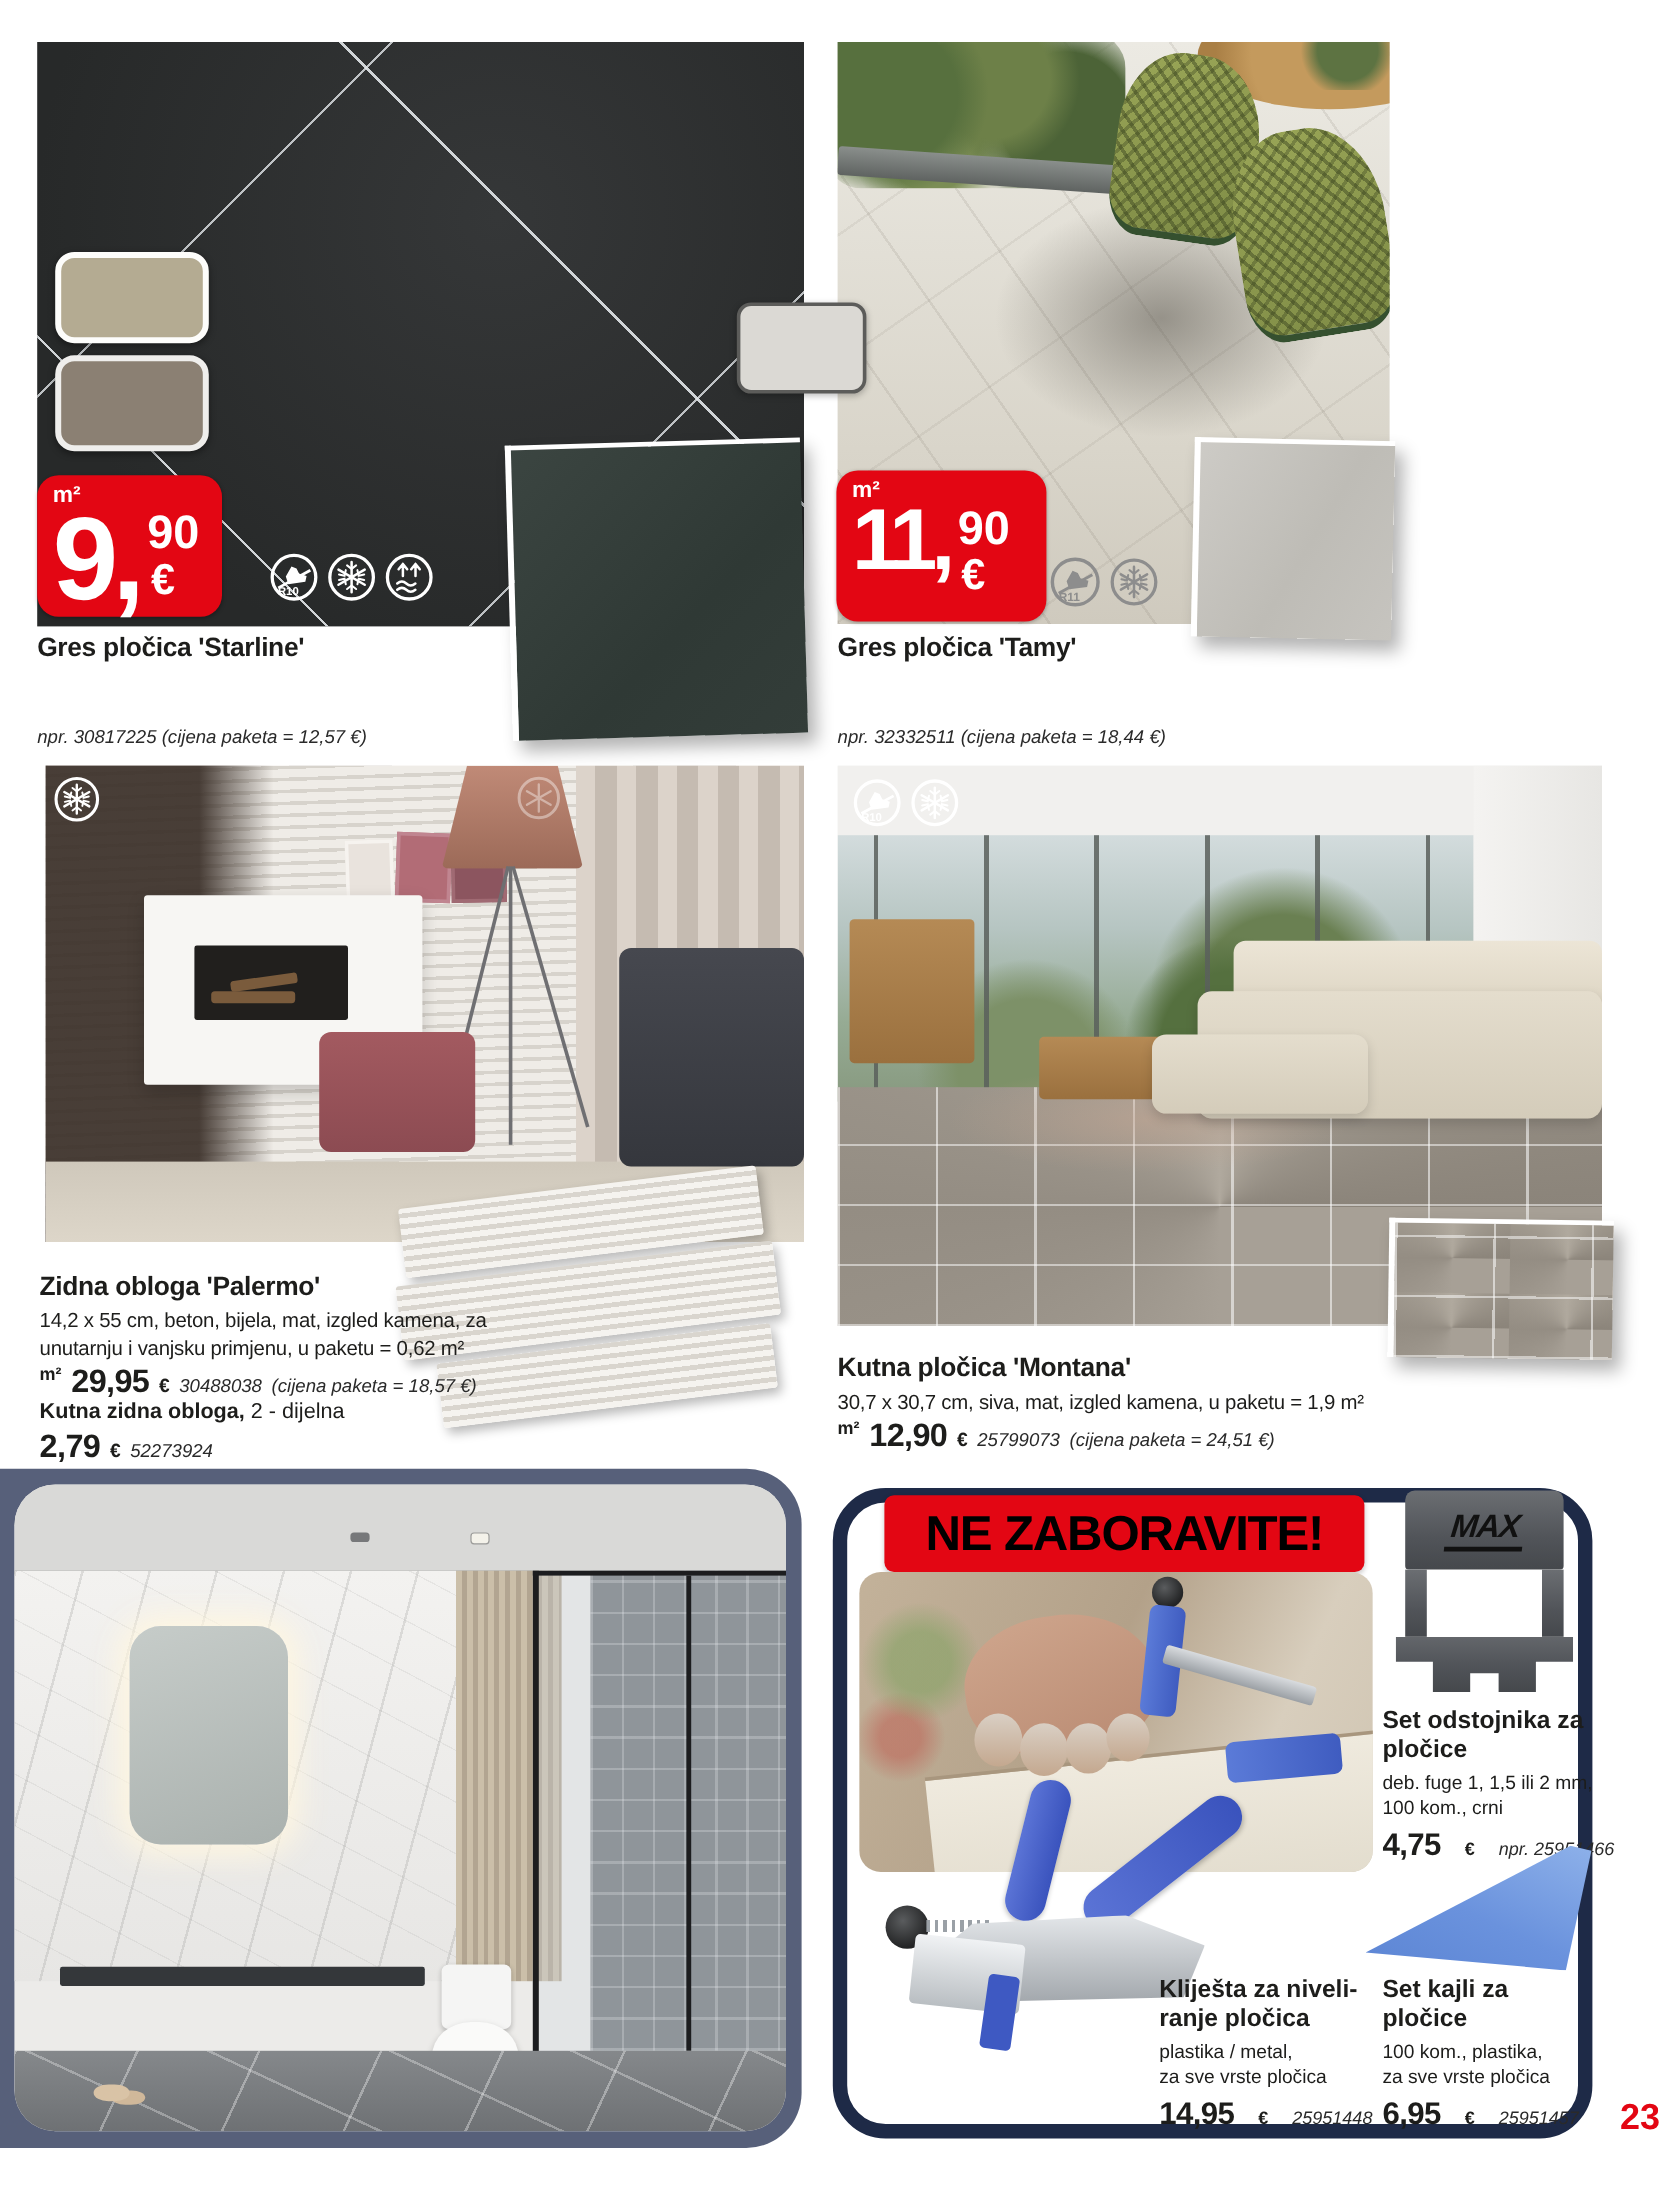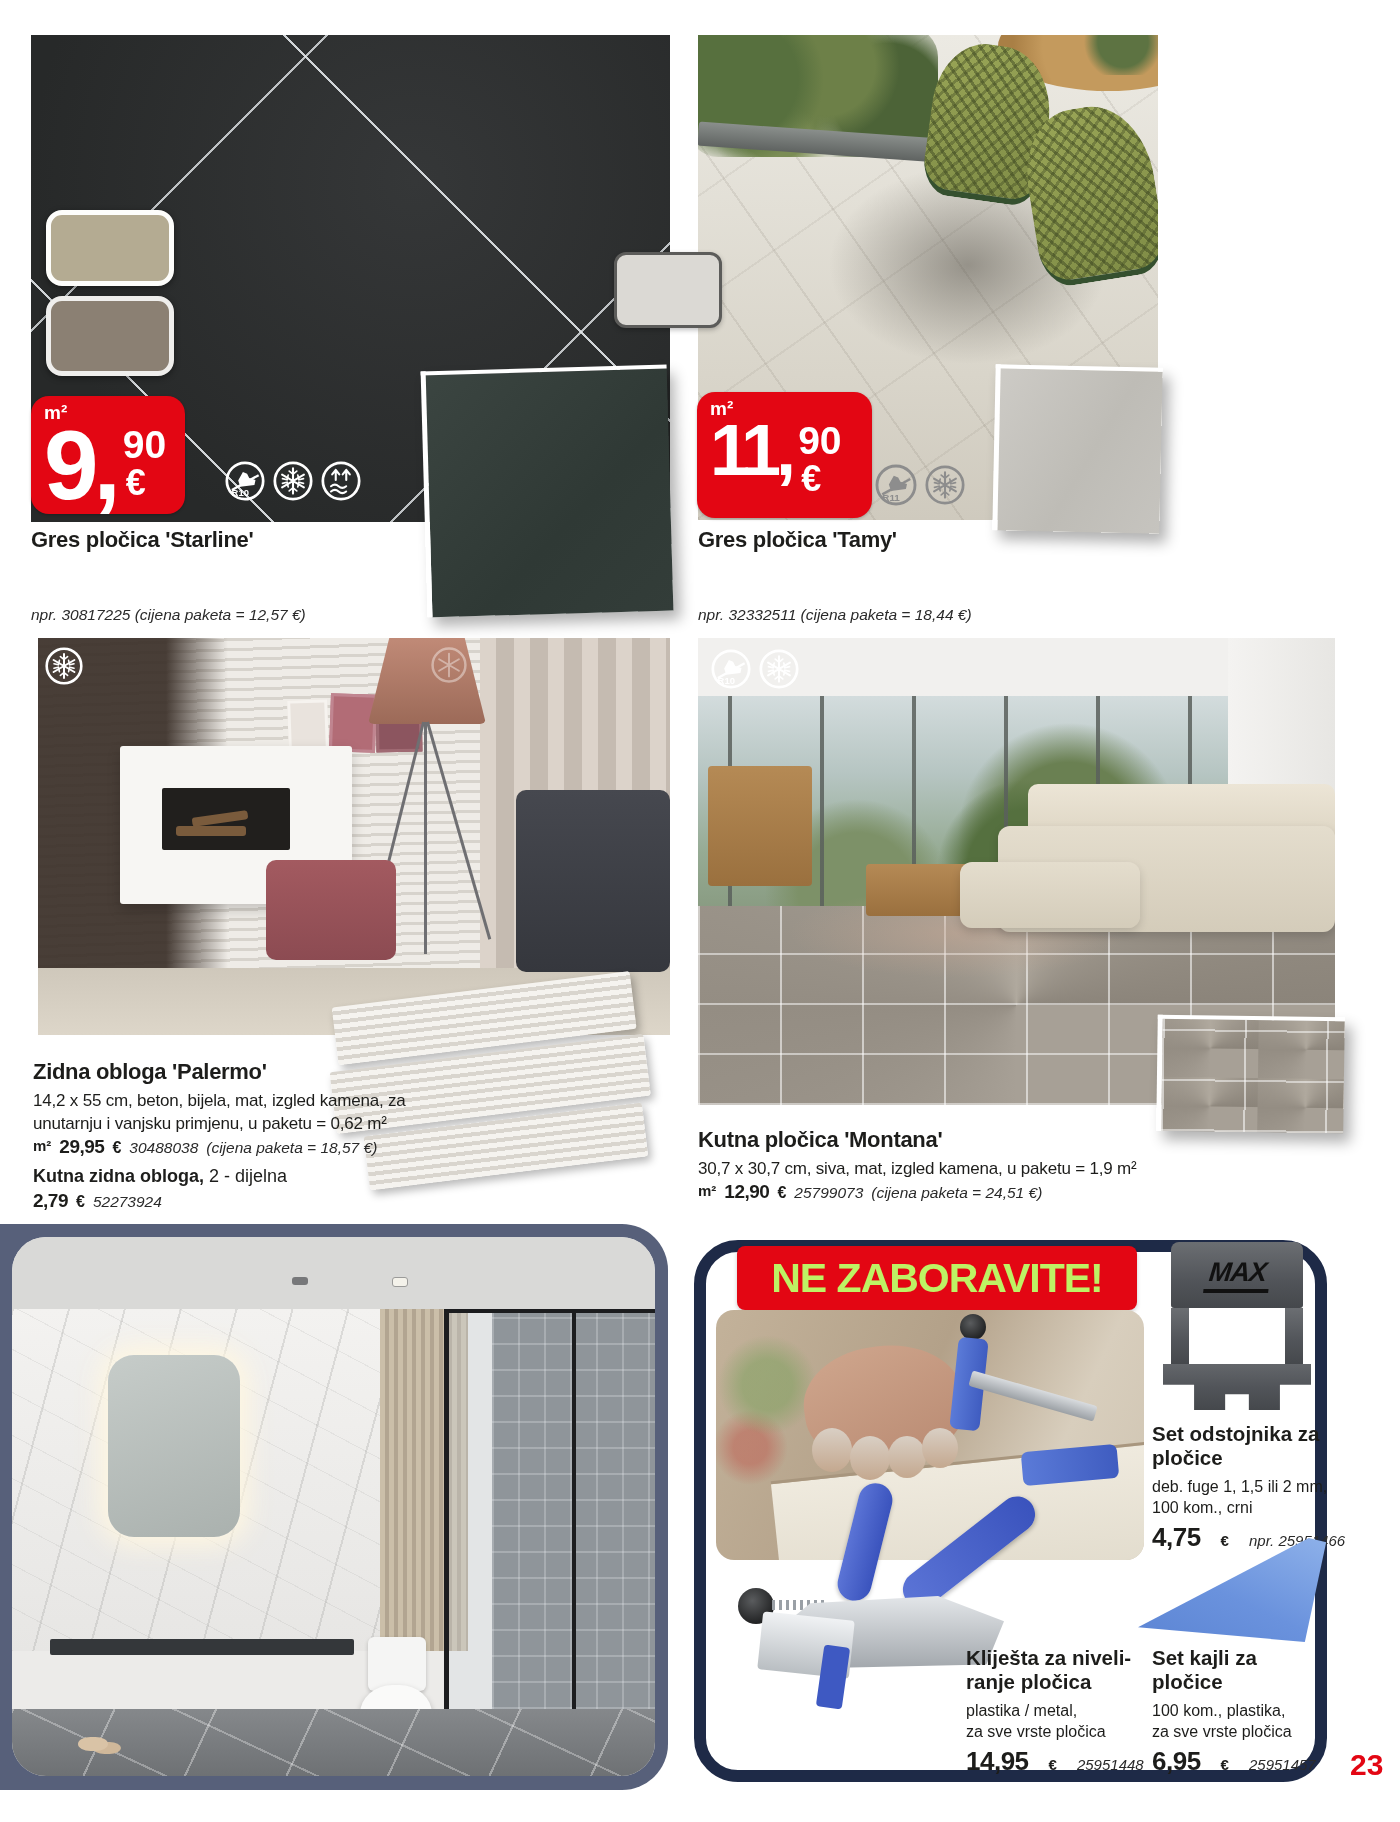--- a/index.html
+++ b/index.html
@@ -7,21 +7,21 @@
         font-family:"Liberation Sans",sans-serif;color:#1d1d1b;
         --red:#e30613;--navy:#1e2a47;--slate:#57607a}
   .abs{position:absolute}
 
   
   .title{font-size:22px;font-weight:700;letter-spacing:-.3px;white-space:nowrap}
   .desc{font-size:17px;line-height:23px;letter-spacing:-.2px;white-space:nowrap}
   .note{font-size:15.5px;font-style:italic;color:#2a2a2a;white-space:nowrap}
   .prow{display:flex;align-items:baseline;gap:8px;white-space:nowrap}
   .prow .u{font-size:15px;font-weight:700;align-self:flex-start;margin-top:1px}
-  .prow .big{font-size:19px;font-weight:700;letter-spacing:-.5px}
+  .prow .big{font-size:27px;font-weight:700;letter-spacing:-.5px}
   .prow .cur{font-size:16px;font-weight:700}
   .prow .art,.prow .pkg{font-size:15.5px;font-style:italic;color:#2a2a2a}
   .sub{font-size:18px;white-space:nowrap}
   .sub b{font-weight:700}
 
   
   .badge{background:var(--red);border-radius:18px;color:#fff;padding:7px 10px 4px 13px;
          display:flex;flex-direction:column;box-shadow:0 1px 3px rgba(0,0,0,.25)}
   .badge .bu{font-size:19px;font-weight:700;line-height:1}
   .badge .brow{display:flex;align-items:flex-start;margin-top:3px}
@@ -127,21 +127,21 @@
      repeating-linear-gradient(0deg,rgba(255,255,255,.25) 0 2px,transparent 2px 26px),
      repeating-linear-gradient(90deg,rgba(255,255,255,.25) 0 2px,transparent 2px 26px),#75797c}
   .bathfloor{background:
      repeating-linear-gradient(115deg,rgba(255,255,255,.35) 0 2px,transparent 2px 92px),
      repeating-linear-gradient(25deg,rgba(255,255,255,.3) 0 2px,transparent 2px 64px),
      linear-gradient(180deg,#85888b,#6e7174)}
   .slipper{background:#d9c3a6;border-radius:50%/60%;box-shadow:14px 4px 0 -1px #d0b89a}
   
   .dfbox{background:#fff;border:12px solid var(--navy);border-radius:44px}
   .dfbanner{background:var(--red);border-radius:8px;display:flex;align-items:center;justify-content:center;
-            color:#bef264;font-size:41px;font-weight:800;letter-spacing:-1px;white-space:nowrap;
+            color:#000000;font-size:41px;font-weight:800;letter-spacing:-1px;white-space:nowrap;
             box-shadow:0 2px 4px rgba(0,0,0,.2)}
   .df-title{font-size:20.5px;font-weight:700;line-height:24px;white-space:nowrap}
   .df-desc{font-size:16px;line-height:21px;white-space:nowrap}
   .df-price{display:flex;align-items:baseline;gap:20px;margin-top:4px;white-space:nowrap}
   .df-price .big{font-size:26px;font-weight:700;letter-spacing:-.5px}
   .df-price .cur{font-size:15px;font-weight:700}
   .df-price .art{font-size:15px;font-style:italic;color:#2a2a2a}
   
   .hand-ph{border-radius:18px;background:
      radial-gradient(circle at 12% 30%,rgba(120,160,90,.5) 0 6%,transparent 12%),

